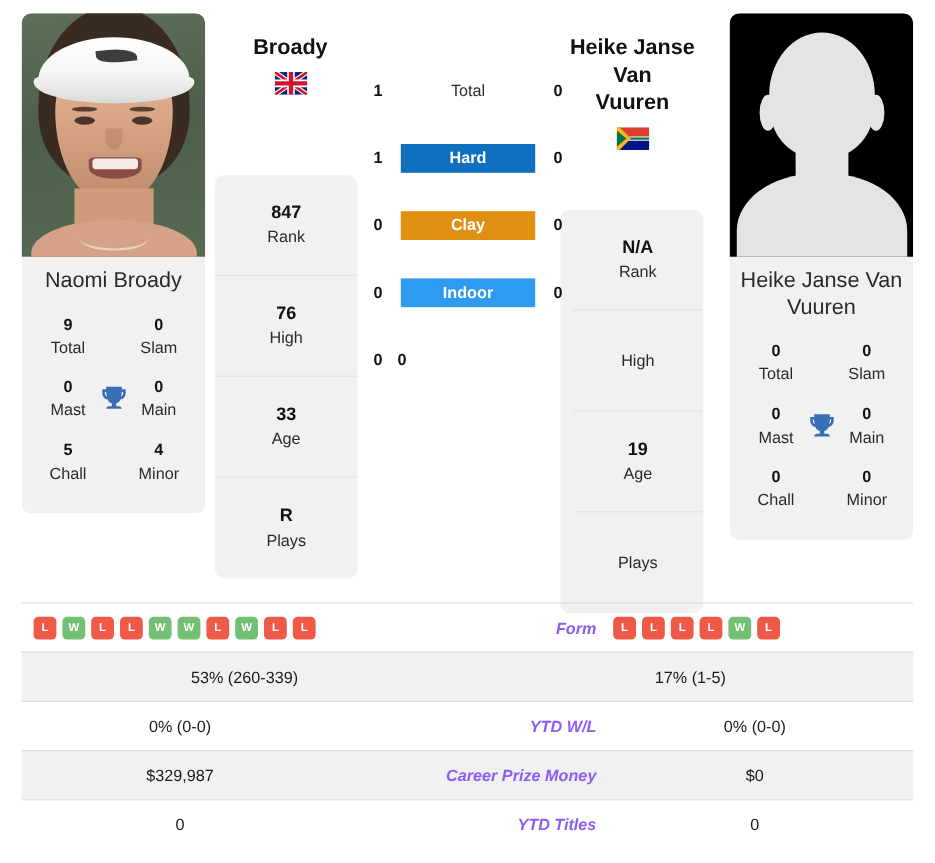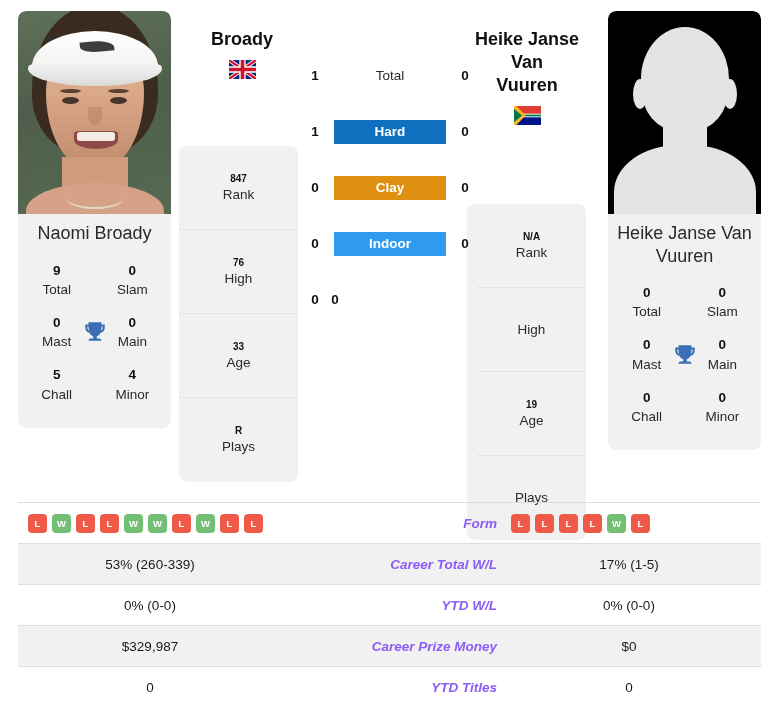--- a/index.html
+++ b/index.html
@@ -182,30 +182,30 @@
 
   
   .info-panel {
     position:absolute;
     width:119px;
     background:#f1f1f1;
     border-radius:8px;
     overflow:hidden;
   }
   .info-panel.left  { left:179px; top:146px; }
-  .info-panel.right { left:467px; top:204px;padding-left:10px; }
+  .info-panel.right { left:467px; top:175px;padding-left:10px; }
   .info-cell {
     height:84px;
     display:flex; flex-direction:column;
     align-items:center; justify-content:center;
     border-bottom:1px solid #e4e4e4;
   }
   .info-cell:last-child { border-bottom:none; }
   .info-val {
-    font-size:10px; font-weight:bold; color:#111; line-height:1.5;
+    font-size:15px; font-weight:bold; color:#111; line-height:1.5;
     min-height:1px;
   }
   .info-lbl { font-size:13.5px; color:#2a2a2a; line-height:1.4; }
 
   
   .surface-stack {
     position:absolute;
     left:305px; top:60px;
     width:170px;
   }
@@ -513,21 +513,20 @@
           <div class="badge L">L</div>
           <div class="badge L">L</div>
           <div class="badge W">W</div>
           <div class="badge L">L</div>
         </div>
     </div>
   </div>
 
   <div class="stat-row shaded">
     <div class="stat-left">53% (260-339)</div>
-    <div class="stat-mid">Career Total W/L</div>
     <div class="stat-right">17% (1-5)</div>
   </div>
 
   <div class="stat-row">
     <div class="stat-left">0% (0-0)</div>
     <div class="stat-mid">YTD W/L</div>
     <div class="stat-right">0% (0-0)</div>
   </div>
 
   <div class="stat-row shaded">

